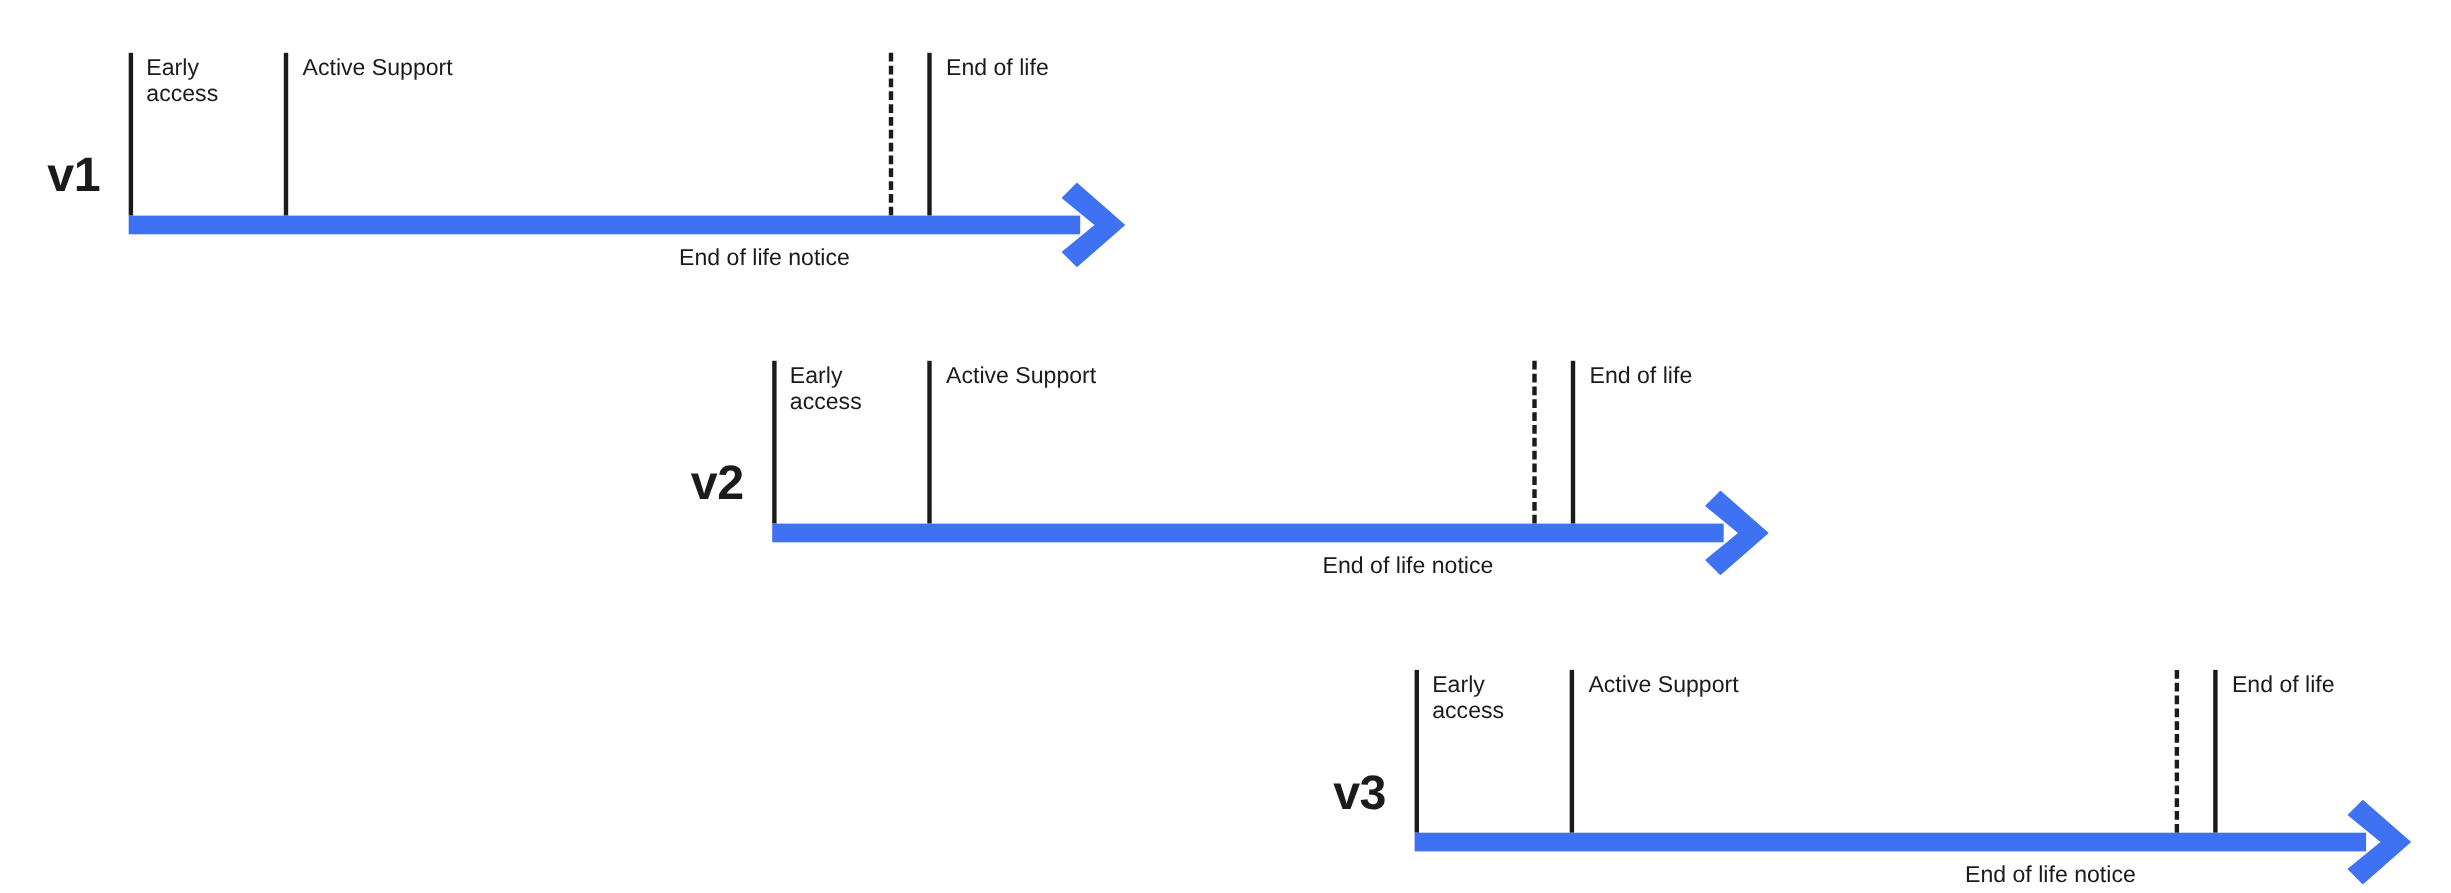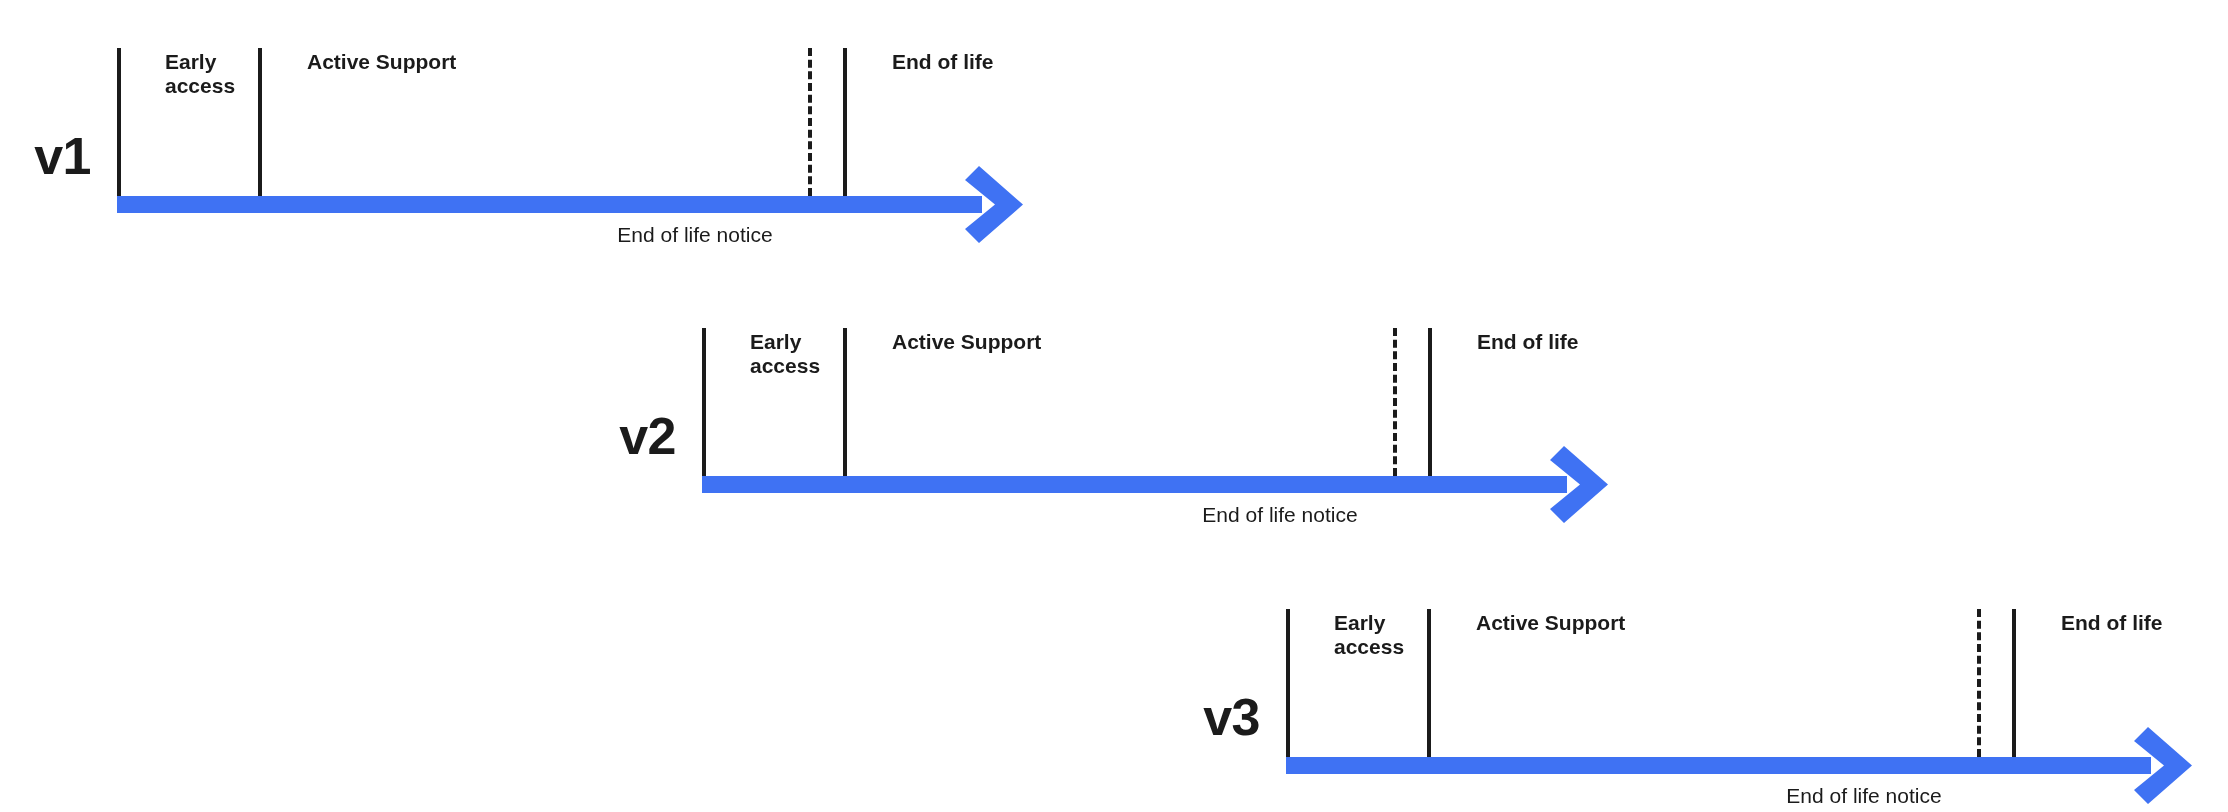--- a/index.html
+++ b/index.html
@@ -24,21 +24,21 @@
     position: absolute;
     height: 200px;
   }
 
   
   .version-label {
     position: absolute;
     right: 100%;
     bottom: 66px;
     margin-right: 26px;
-    font-size: 52px;
+    font-size: 44px;
     font-weight: 700;
     color: #1b1b1b;
     letter-spacing: -0.5px;
     line-height: 1;
     white-space: nowrap;
   }
 
   
   .bar-shaft {
     position: absolute;
@@ -67,25 +67,24 @@
   }
   .divider.dashed {
     border-left: 4px dashed #1b1b1b;
   }
 
   
   .segment-label {
     position: absolute;
     top: 2px;
     font-size: 21px;
-    font-weight: 700;
+    font-weight: 400;
     color: #1b1b1b;
     line-height: 1.14;
     white-space: pre-line;
-    margin-left: 32px;
   }
 
   
   .notice-label {
     position: absolute;
     top: 175px;
     font-size: 21px;
     font-weight: 400;
     color: #1b1b1b;
     line-height: 1.1;

